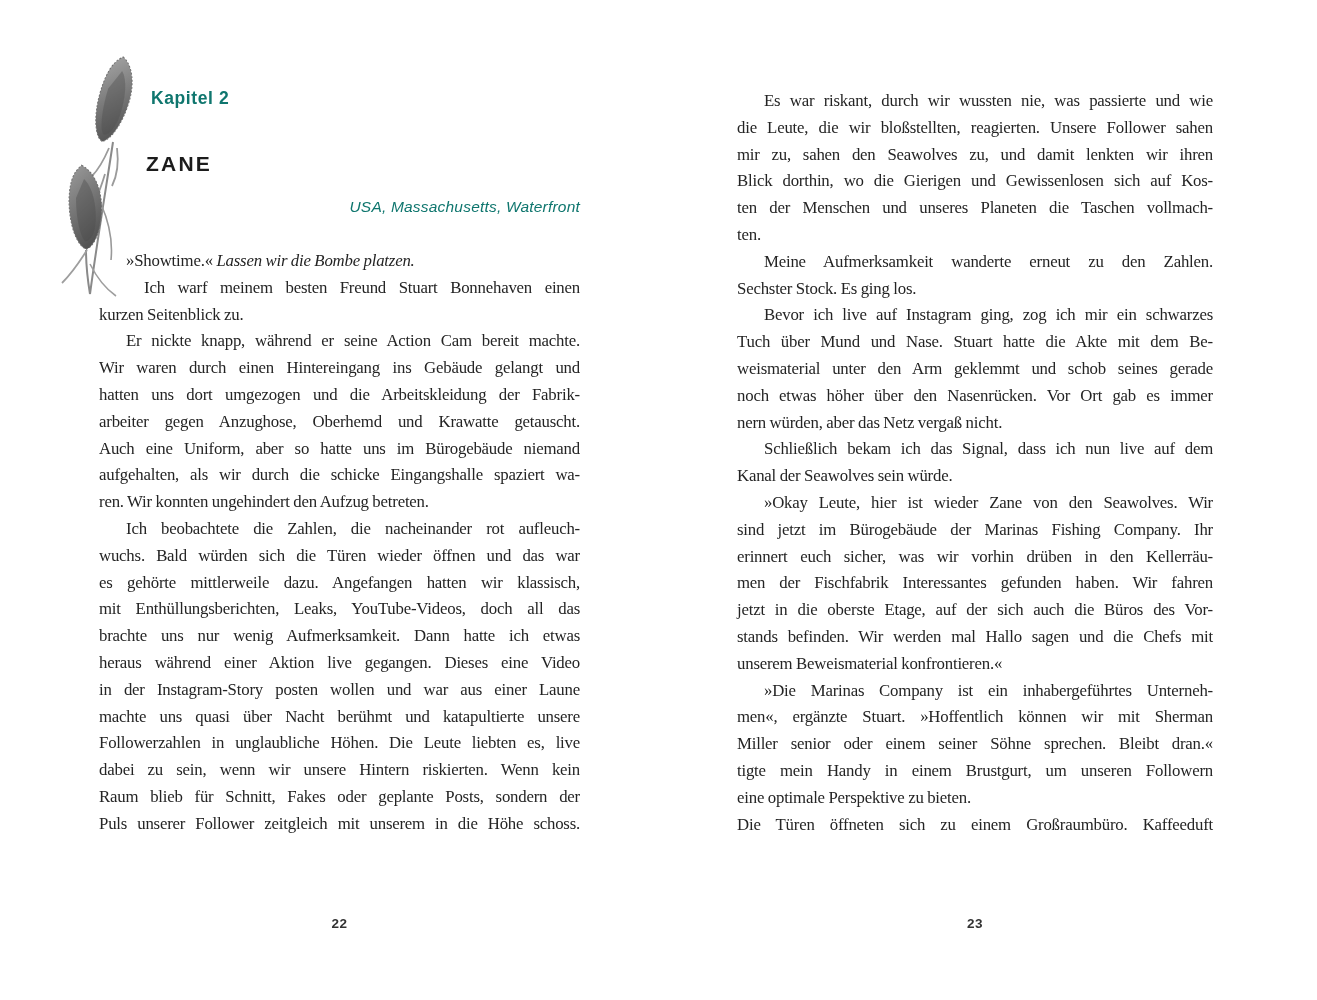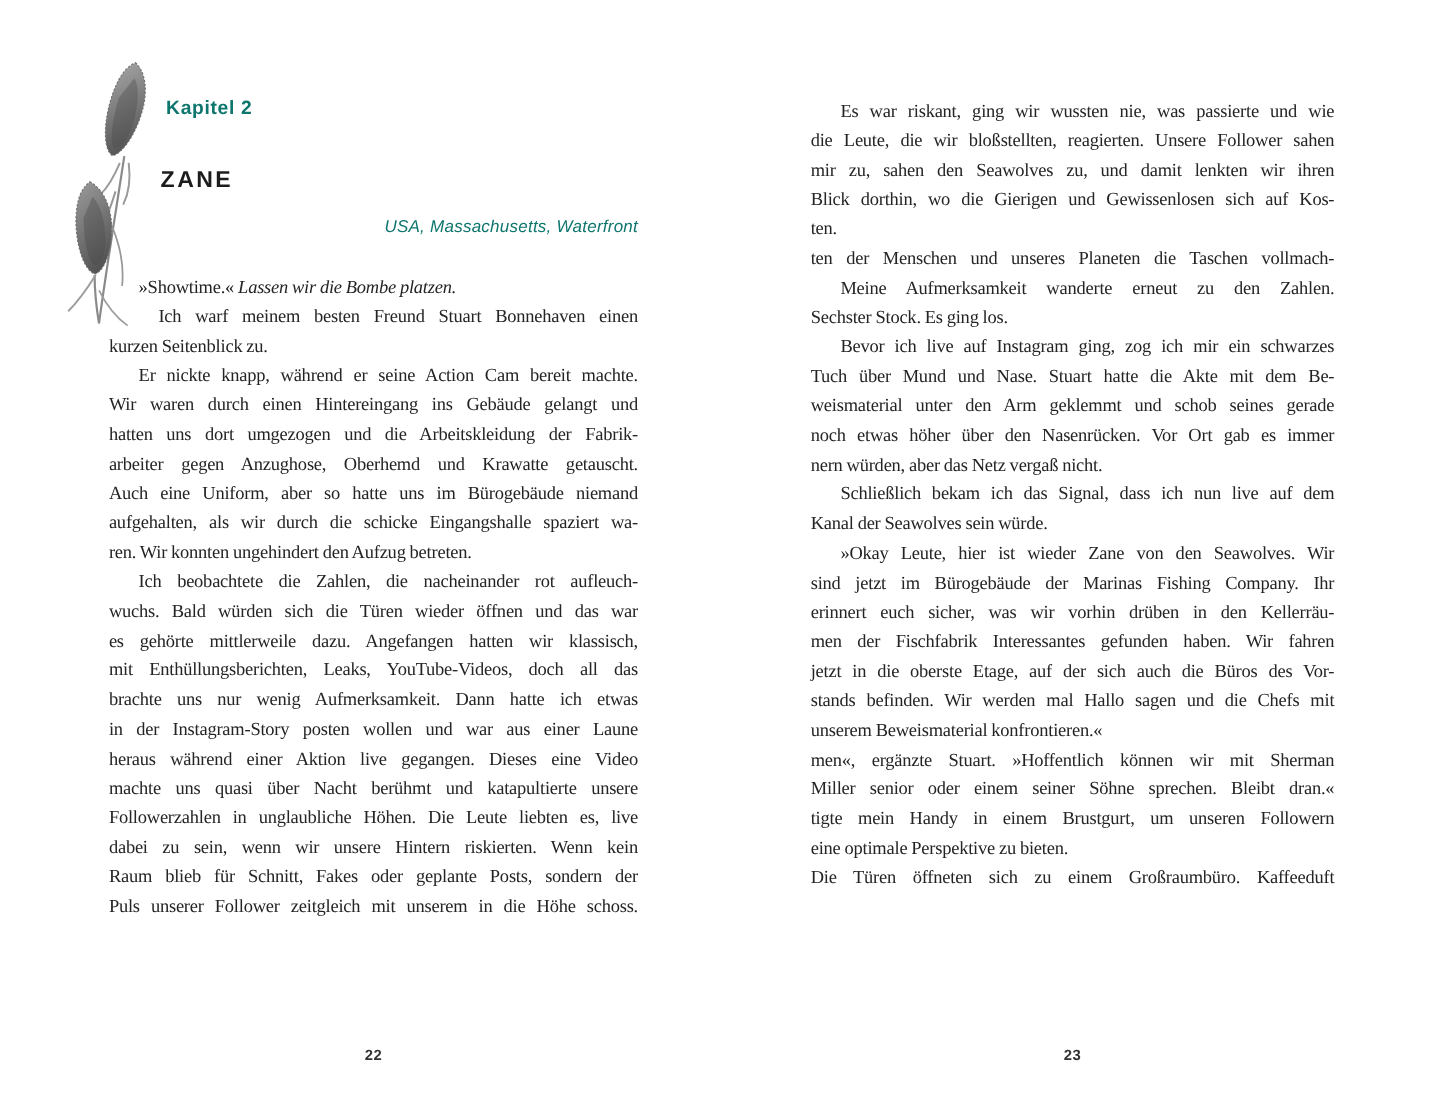--- a/index.html
+++ b/index.html
@@ -50,21 +50,20 @@
     font-style:italic;
     font-size:15.5px;letter-spacing:.2px;
     color:#0f766e;
   }
   .page-number{
     position:absolute;top:916px;
     text-align:center;
     font-family:"Liberation Sans",sans-serif;
     font-size:13.5px;font-weight:600;letter-spacing:.5px;
     color:#333333;
-    margin-top:36px;
   }
   .page-number.left{ left:99px;width:481px; }
   .page-number.right{ left:737px;width:476px; }
   .plant{ position:absolute;left:57px;top:52px; }
 </style>
 </head>
 <body>
 
 <svg class="plant" width="95" height="245" viewBox="0 0 95 245" aria-hidden="true">
   <defs>
@@ -112,55 +111,56 @@
       <div class="line j">hatten uns dort umgezogen und die Arbeitskleidung der Fabrik-</div>
       <div class="line j">arbeiter gegen Anzughose, Oberhemd und Krawatte getauscht.</div>
       <div class="line j">Auch eine Uniform, aber so hatte uns im Bürogebäude niemand</div>
       <div class="line j">aufgehalten, als wir durch die schicke Eingangshalle spaziert wa-</div>
       <div class="line ">ren. Wir konnten ungehindert den Aufzug betreten.</div>
       <div class="line ind j">Ich beobachtete die Zahlen, die nacheinander rot aufleuch-</div>
       <div class="line j">wuchs. Bald würden sich die Türen wieder öffnen und das war</div>
       <div class="line j">es gehörte mittlerweile dazu. Angefangen hatten wir klassisch,</div>
       <div class="line j">mit Enthüllungsberichten, Leaks, YouTube-Videos, doch all das</div>
       <div class="line j">brachte uns nur wenig Aufmerksamkeit. Dann hatte ich etwas</div>
+      <div class="line j">heraus während einer Aktion live gegangen. Dieses eine Video</div>
       <div class="line j">in der Instagram-Story posten wollen und war aus einer Laune</div>
-      <div class="line j">heraus während einer Aktion live gegangen. Dieses eine Video</div>
       <div class="line j">machte uns quasi über Nacht berühmt und katapultierte unsere</div>
       <div class="line j">Followerzahlen in unglaubliche Höhen. Die Leute liebten es, live</div>
       <div class="line j">dabei zu sein, wenn wir unsere Hintern riskierten. Wenn kein</div>
       <div class="line j">Raum blieb für Schnitt, Fakes oder geplante Posts, sondern der</div>
       <div class="line j">Puls unserer Follower zeitgleich mit unserem in die Höhe schoss.</div>
     </div>
   <div class="page-number left">22</div>
 </div>
 
 <div>
   <div class="page-col body-text" style="left:737px;top:88px;width:476px;">
-      <div class="line ind j">Es war riskant, ging wir wussten nie, was passierte und wie</div>
+      <div class="line ind j">Es war riskant, durch wir wussten nie, was passierte und wie</div>
       <div class="line j">die Leute, die wir bloßstellten, reagierten. Unsere Follower sahen</div>
       <div class="line j">mir zu, sahen den Seawolves zu, und damit lenkten wir ihren</div>
       <div class="line j">Blick dorthin, wo die Gierigen und Gewissenlosen sich auf Kos-</div>
+      <div class="line j">ten der Menschen und unseres Planeten die Taschen vollmach-</div>
       <div class="line ">ten.</div>
-      <div class="line j">ten der Menschen und unseres Planeten die Taschen vollmach-</div>
       <div class="line ind j">Meine Aufmerksamkeit wanderte erneut zu den Zahlen.</div>
       <div class="line ">Sechster Stock. Es ging los.</div>
       <div class="line ind j">Bevor ich live auf Instagram ging, zog ich mir ein schwarzes</div>
       <div class="line j">Tuch über Mund und Nase. Stuart hatte die Akte mit dem Be-</div>
       <div class="line j">weismaterial unter den Arm geklemmt und schob seines gerade</div>
       <div class="line j">noch etwas höher über den Nasenrücken. Vor Ort gab es immer</div>
       <div class="line ">nern würden, aber das Netz vergaß nicht.</div>
       <div class="line ind j">Schließlich bekam ich das Signal, dass ich nun live auf dem</div>
       <div class="line ">Kanal der Seawolves sein würde.</div>
       <div class="line ind j">»Okay Leute, hier ist wieder Zane von den Seawolves. Wir</div>
       <div class="line j">sind jetzt im Bürogebäude der Marinas Fishing Company. Ihr</div>
       <div class="line j">erinnert euch sicher, was wir vorhin drüben in den Kellerräu-</div>
       <div class="line j">men der Fischfabrik Interessantes gefunden haben. Wir fahren</div>
       <div class="line j">jetzt in die oberste Etage, auf der sich auch die Büros des Vor-</div>
       <div class="line j">stands befinden. Wir werden mal Hallo sagen und die Chefs mit</div>
       <div class="line ">unserem Beweismaterial konfrontieren.«</div>
+      <div class="line ind j">»Die Marinas Company ist ein inhabergeführtes Unterneh-</div>
       <div class="line j">men«, ergänzte Stuart. »Hoffentlich können wir mit Sherman</div>
       <div class="line j">Miller senior oder einem seiner Söhne sprechen. Bleibt dran.«</div>
       <div class="line j">tigte mein Handy in einem Brustgurt, um unseren Followern</div>
       <div class="line ">eine optimale Perspektive zu bieten.</div>
       <div class="line j">Die Türen öffneten sich zu einem Großraumbüro. Kaffeeduft</div>
     </div>
   <div class="page-number right">23</div>
 </div>
 
 </body></html>

